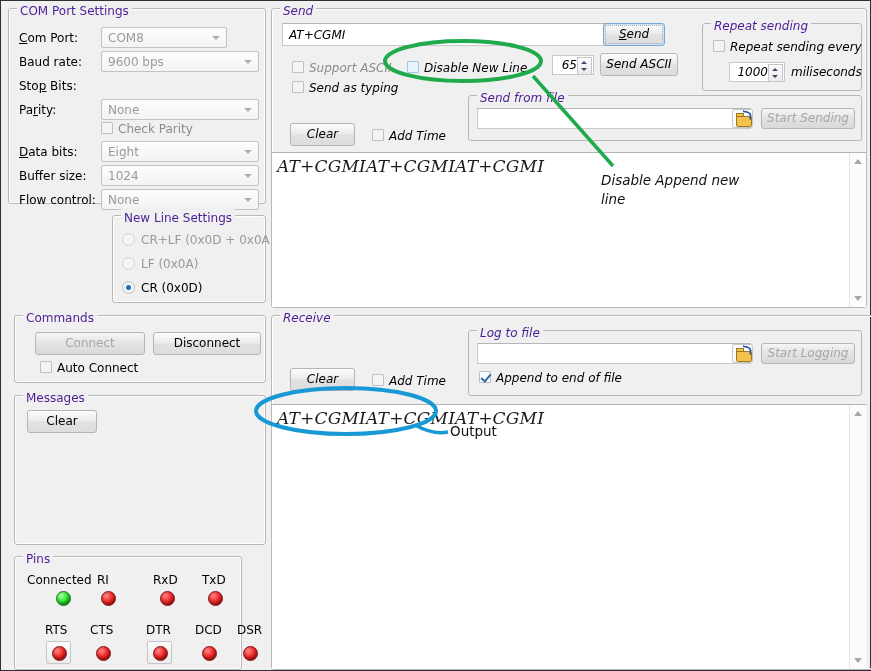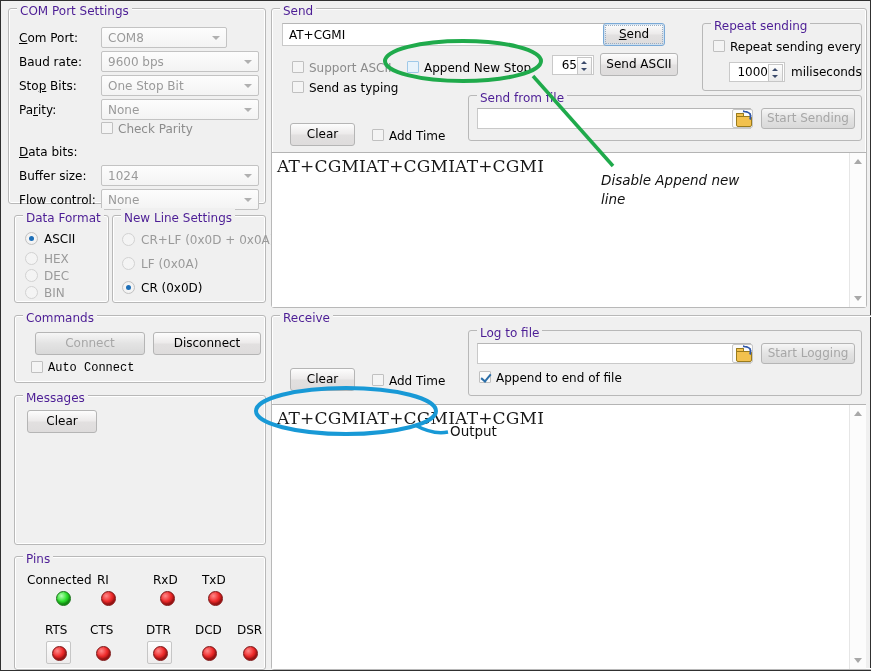--- a/index.html
+++ b/index.html
@@ -8,21 +8,21 @@
     background:#f0f0f0;
     font-family:"DejaVu Sans","Liberation Sans",sans-serif;
     font-size:12px;
     color:#000;
     overflow:hidden;
     position:relative;
   }
   .app{position:absolute;left:0;top:0;width:871px;height:671px;
        background:#f0f0f0;border:1px solid #303030;box-sizing:border-box;}
   .col-left{position:absolute;left:5px;top:2px;width:262px;height:667px;}
-  .col-right{position:absolute;left:270px;top:2px;width:598px;height:667px;}
+  .col-right{position:absolute;left:270px;top:2px;width:598px;height:667px;font-style:italic;}
 
   
   .group{position:absolute;border:1px solid #b8b8b8;border-radius:3px;
          box-sizing:border-box;background:transparent;}
   .group>.gtitle{position:absolute;top:-8px;left:8px;background:#f0f0f0;
         padding:4px 3px;font-size:12px;color:#4c1d95;white-space:nowrap;line-height:12px;}
   .group.dbl{box-shadow:inset 0 0 0 1px #ffffff;}
 
   
   .lbl{position:absolute;font-size:12px;color:#000;white-space:nowrap;}
@@ -134,70 +134,51 @@
         <i class="arrow"></i>
       </div>
 
       <span class="lbl" style="left:10px;top:46px;">Baud rate:</span>
       <div class="combo" style="left:92px;top:42px;width:158px;">
         <span>9600 bps</span>
         <i class="arrow"></i>
       </div>
 
       <span class="lbl" style="left:10px;top:70px;"><span>Sto</span><u>p</u><span> Bits:</span></span>
-      <div class="combo" style="left:92px;top:66px;width:158px;">
-        <span>One Stop Bit</span>
-        <i class="arrow"></i>
-      </div>
 
       <span class="lbl" style="left:10px;top:94px;"><span>Pa</span><u>r</u><span>ity:</span></span>
       <div class="combo" style="left:92px;top:90px;width:158px;">
         <span>None</span>
         <i class="arrow"></i>
       </div>
 
       <div class="chk dim" style="left:92px;top:113px;">
         <span class="box"></span>
         <span>Check Parity</span>
       </div>
 
       <span class="lbl" style="left:10px;top:136px;"><u>D</u><span>ata bits:</span></span>
+      <div class="combo" style="left:92px;top:132px;width:158px;">
+        <span>Eight</span>
+        <i class="arrow"></i>
+      </div>
 
       <span class="lbl" style="left:10px;top:160px;">Buffer size:</span>
       <div class="combo" style="left:92px;top:156px;width:158px;">
         <span>1024</span>
         <i class="arrow"></i>
       </div>
 
       <span class="lbl" style="left:10px;top:184px;">Flow control:</span>
       <div class="combo" style="left:92px;top:180px;width:158px;">
         <span>None</span>
         <i class="arrow"></i>
       </div>
     </div>
 
-    <div class="group dbl" style="left:8px;top:212px;width:95px;height:88px;">
-      <span class="gtitle">Data Format</span>
-      <div class="rad on" style="left:10px;top:16px;">
-        <span class="dot"></span>
-        <span>ASCII</span>
-      </div>
-      <div class="rad dim" style="left:10px;top:36px;">
-        <span class="dot"></span>
-        <span>HEX</span>
-      </div>
-      <div class="rad dim" style="left:10px;top:53px;">
-        <span class="dot"></span>
-        <span>DEC</span>
-      </div>
-      <div class="rad dim" style="left:10px;top:70px;">
-        <span class="dot"></span>
-        <span>BIN</span>
-      </div>
-    </div>
 
     <div class="group dbl" style="left:106px;top:212px;width:154px;height:88px;">
       <span class="gtitle">New Line Settings</span>
       <div class="rad dim" style="left:9px;top:17px;">
         <span class="dot"></span>
         <span>CR+LF (0x0D + 0x0A)</span>
       </div>
       <div class="rad dim" style="left:9px;top:41px;">
         <span class="dot"></span>
         <span>LF (0x0A)</span>
@@ -209,34 +190,34 @@
     </div>
 
     <div class="group dbl" style="left:8px;top:312px;width:252px;height:68px;">
       <span class="gtitle">Commands</span>
       <div class="btn disabled" style="left:20px;top:16px;width:110px;">
         <span>Connect</span>
       </div>
       <div class="btn" style="left:138px;top:16px;width:108px;">
         <span>Disconnect</span>
       </div>
-      <div class="chk" style="left:16px;top:45px;font-family:Liberation Mono, monospace;">
+      <div class="chk" style="left:25px;top:45px;">
         <span class="box"></span>
         <span>Auto Connect</span>
       </div>
     </div>
 
     <div class="group dbl" style="left:8px;top:392px;width:252px;height:150px;">
       <span class="gtitle">Messages</span>
       <div class="btn" style="left:12px;top:14px;width:70px;">
         <span>Clear</span>
       </div>
     </div>
 
-    <div class="group dbl" style="left:8px;top:553px;width:252px;height:114px;">
+    <div class="group dbl" style="left:8px;top:553px;width:228px;height:114px;">
       <span class="gtitle">Pins</span>
 
       <span class="lbl" style="left:12px;top:16px;">Connected</span>
       <span class="led green" style="left:41px;top:34px;"></span>
 
       <span class="lbl" style="left:82px;top:16px;">RI</span>
       <span class="led red" style="left:86px;top:34px;"></span>
 
       <span class="lbl" style="left:138px;top:16px;">RxD</span>
       <span class="led red" style="left:145px;top:34px;"></span>
@@ -281,21 +262,21 @@
         <span>Send ASCII</span>
       </div>
 
       <div class="chk dim" style="left:20px;top:52px;">
         <span class="box"></span>
         <span>Support ASCII</span>
       </div>
 
       <div class="chk hl" style="left:135px;top:52px;">
         <span class="box"></span>
-        <span>Append New Stop</span>
+        <span>Disable New Line</span>
       </div>
 
       <div class="chk" style="left:20px;top:72px;">
         <span class="box"></span>
         <span>Send as typing</span>
       </div>
 
       <div class="spin" style="left:280px;top:46px;width:42px;">
         <span class="sval">65</span>
         <span class="sbtn">

